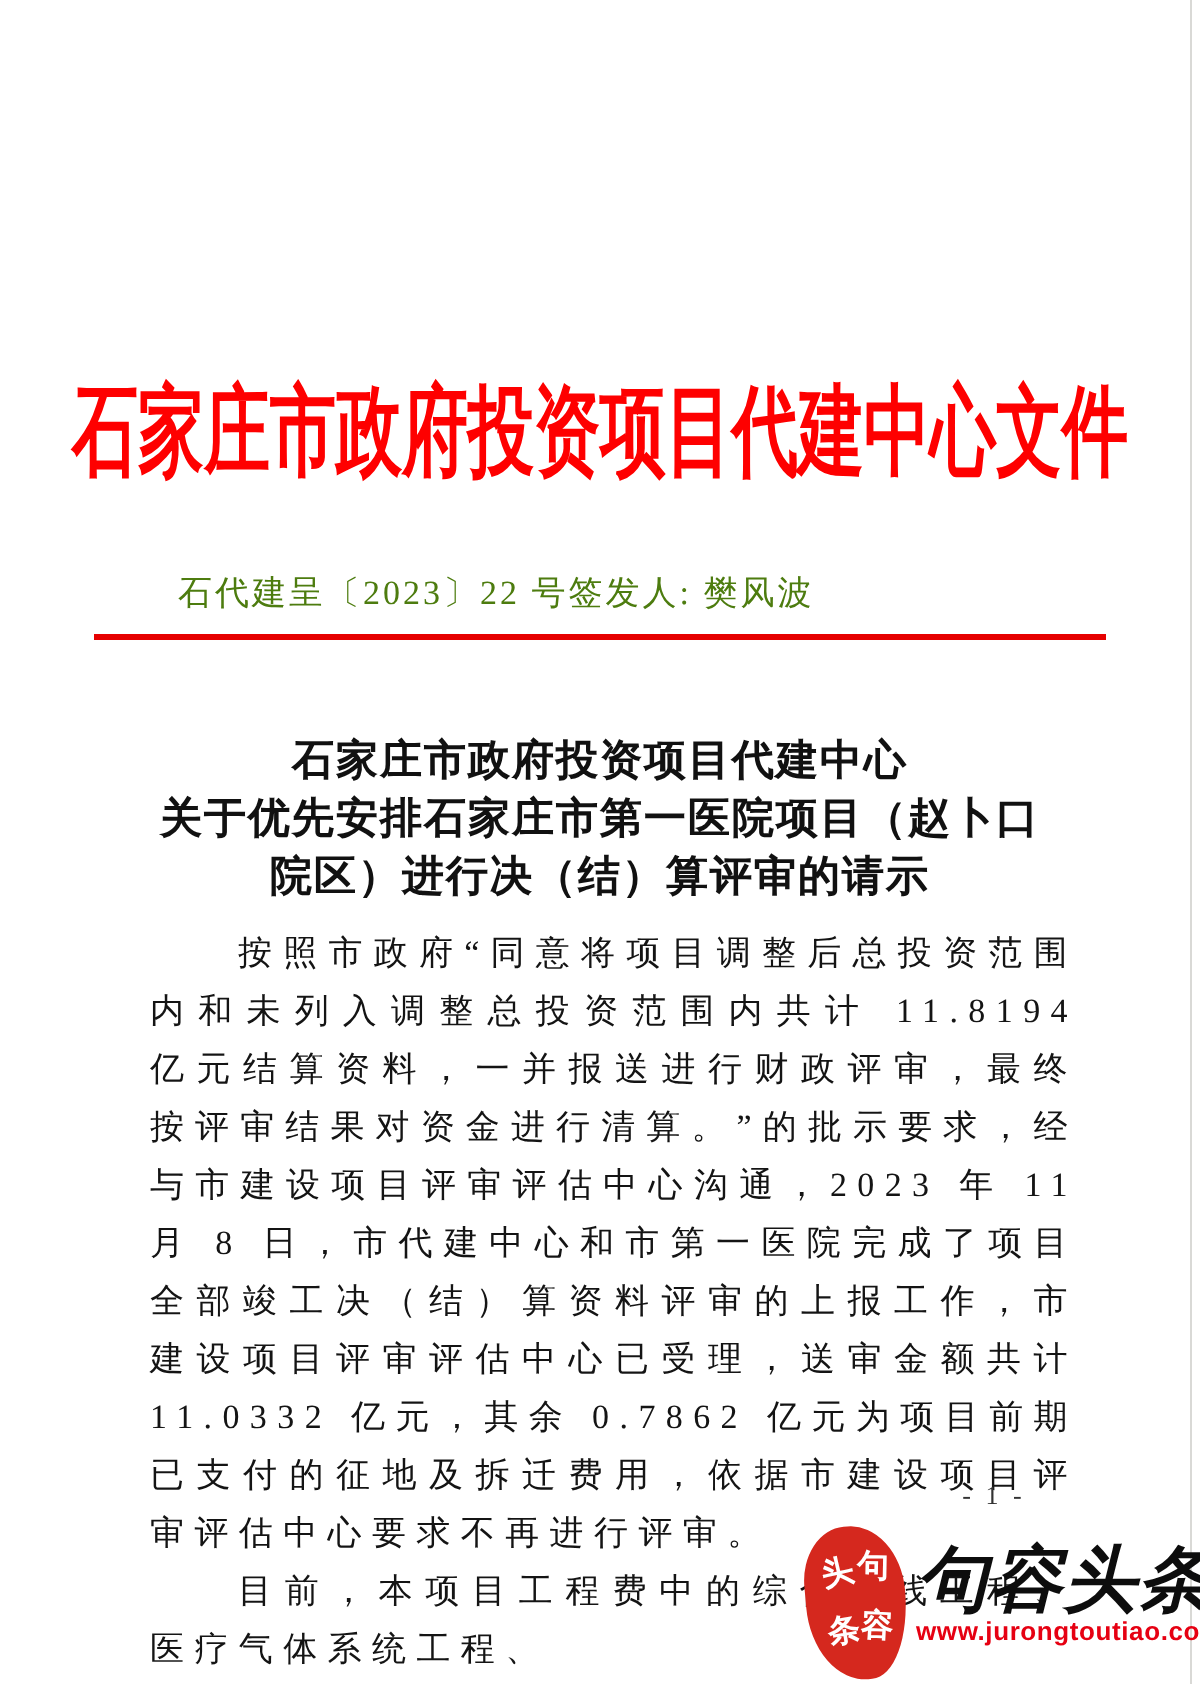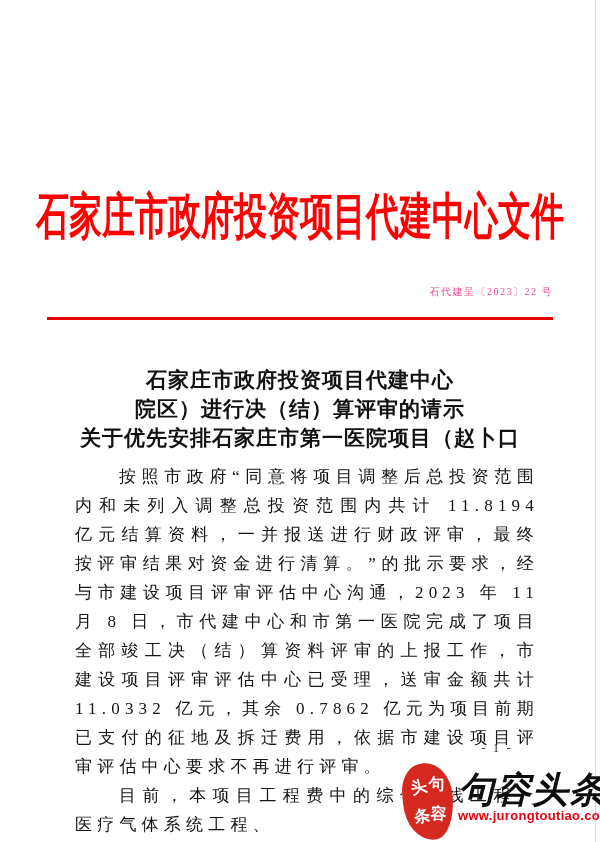--- a/index.html
+++ b/index.html
@@ -32,24 +32,24 @@
     white-space: nowrap;
     transform: scaleY(1.5);
     transform-origin: top center;
     letter-spacing: 0;
   }
   
   .docnum-row {
     position: absolute;
     top: 285px; left: 47px; width: 506px;
     display: flex;
-    justify-content: flex-end;
-    font-size: 10px;
+    justify-content: flex-start;
+    font-size: 17px;
     letter-spacing: 1.5px;
-    color: #ec4899;
+    color: #4d7c0f;
   }
   .docnum-row .left { padding-left: 42px; }
   .docnum-row .right { padding-right: 50px; }
   .red-rule {
     position: absolute;
     top: 317px; left: 47px; width: 506px; height: 3px;
     background: #e60000;
   }
   
   .doc-title {
@@ -139,28 +139,29 @@
 <body>
 
 <div class="page">
 
   <div class="page-edge-right"></div>
 
   <div class="red-head">石家庄市政府投资项目代建中心文件</div>
 
   <div class="docnum-row">
     <span class="left">石代建呈〔2023〕22 号</span>
+    <span class="right">签发人: 樊风波</span>
   </div>
 
   <div class="red-rule"></div>
 
   <div class="doc-title">
     <div>石家庄市政府投资项目代建中心</div>
+    <div>关于优先安排石家庄市第一医院项目（赵卜口</div>
     <div>院区）进行决（结）算评审的请示</div>
-    <div>关于优先安排石家庄市第一医院项目（赵卜口</div>
   </div>
 
   <div class="doc-body">
     <p class="indent">按照市政府“同意将项目调整后总投资范围内和未列入调整总投资范围内共计 11.8194 亿元结算资料，一并报送进行财政评审，最终按评审结果对资金进行清算。”的批示要求，经与市建设项目评审评估中心沟通，2023 年 11 月 8 日，市代建中心和市第一医院完成了项目全部竣工决（结）算资料评审的上报工作，市建设项目评审评估中心已受理，送审金额共计 11.0332 亿元，其余 0.7862 亿元为项目前期已支付的征地及拆迁费用，依据市建设项目评审评估中心要求不再进行评审。</p>
     <p class="indent">目前，本项目工程费中的综合布线工程、医疗气体系统工程、</p>
   </div>
 
   <div class="page-num">- 1 -</div>
 
   <div class="brand">

